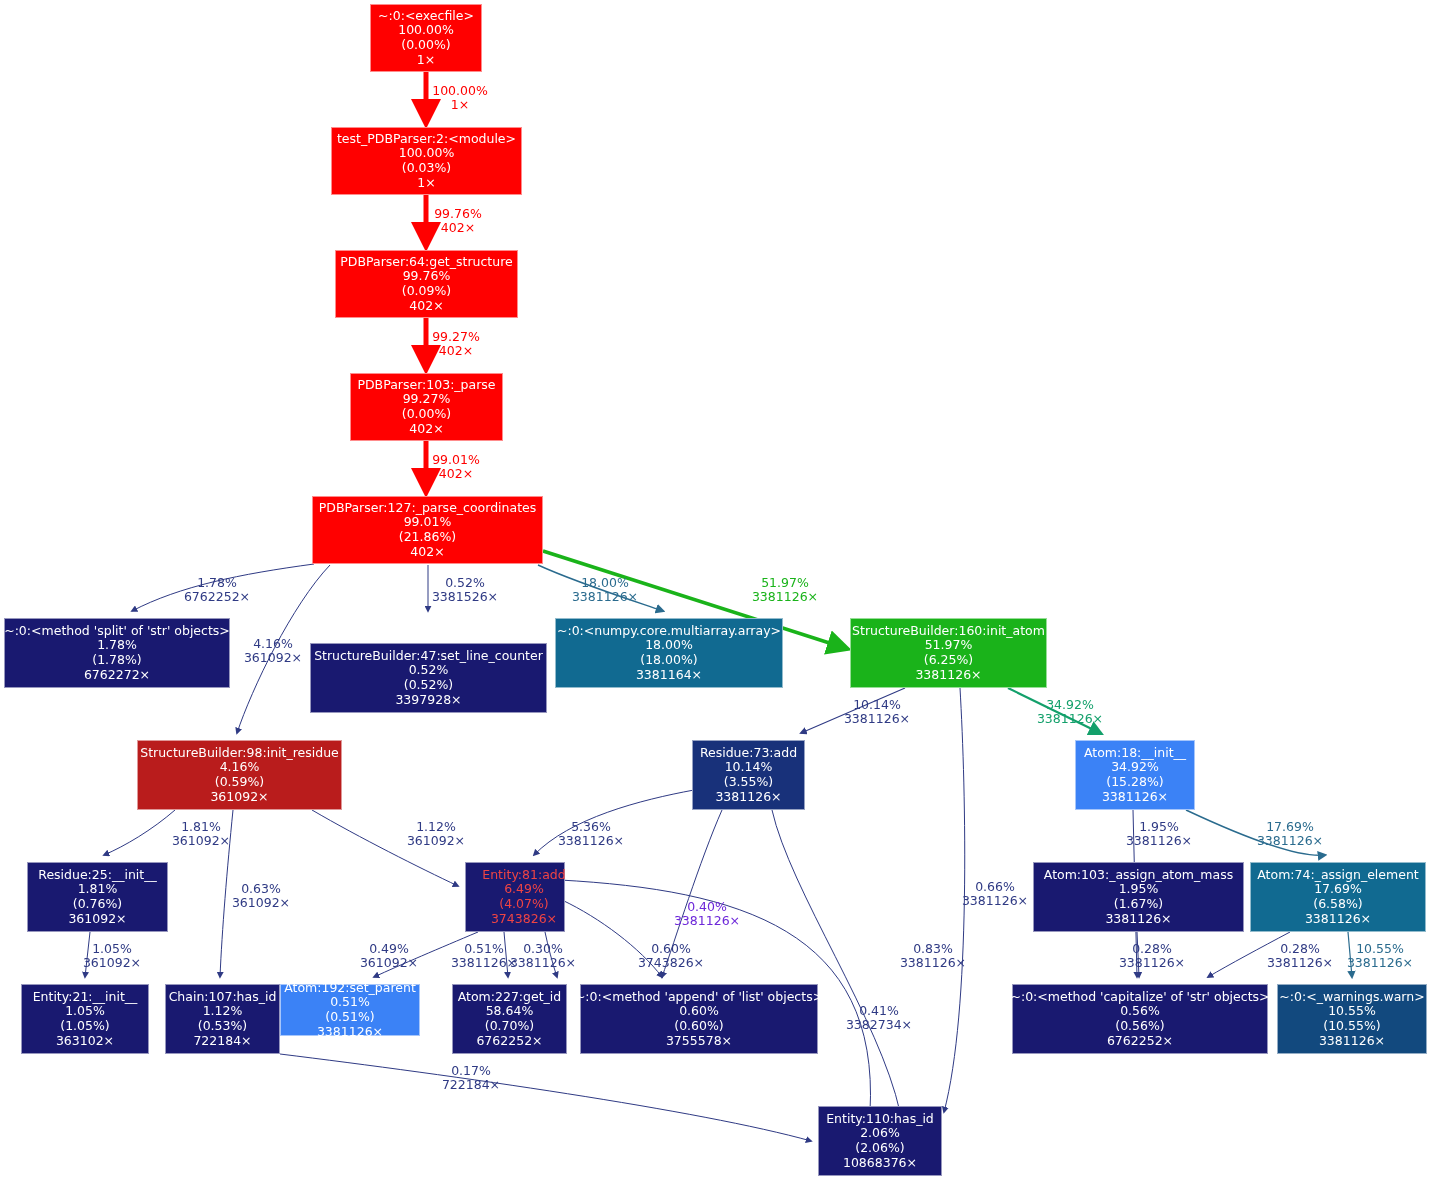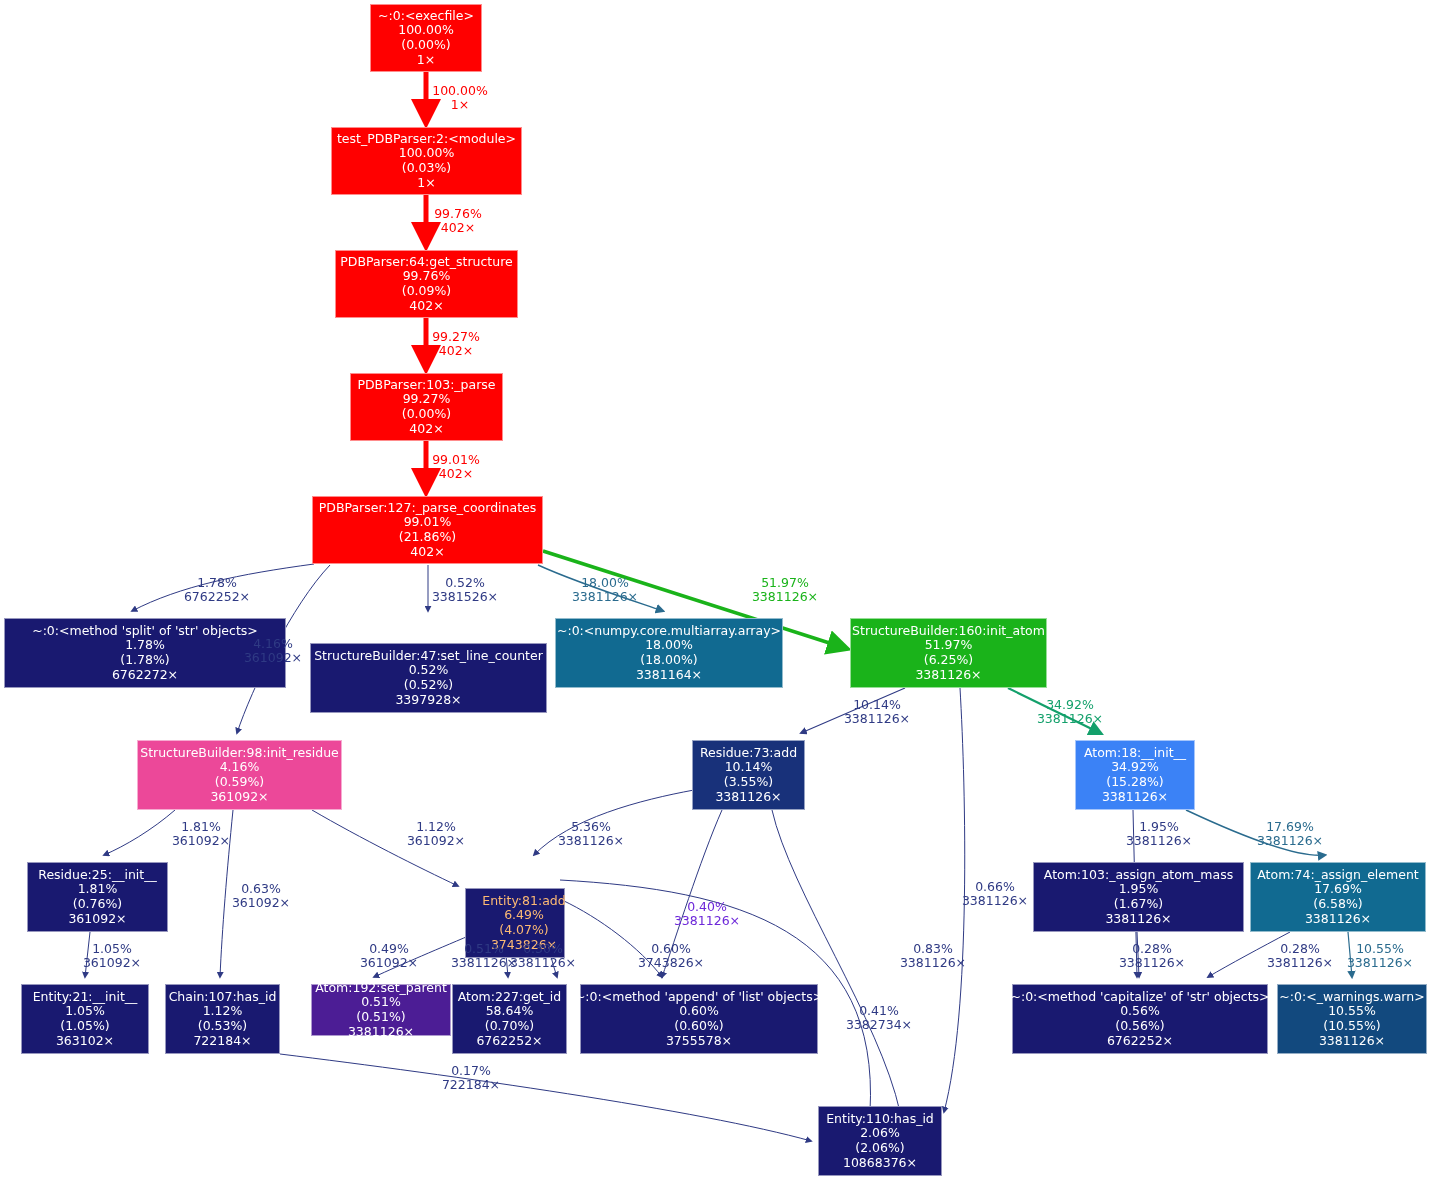--- a/index.html
+++ b/index.html
@@ -196,21 +196,21 @@
         <div class="npct">99.27%</div>
         <div class="nself">(0.00%)</div>
         <div class="ncalls">402×</div>
       </div>
       <div class="node" style="left: 312px; top: 496px; width: 231px; height: 68px; background: rgb(255, 0, 0); color: rgb(255, 255, 255);">
         <div class="nlabel">PDBParser:127:_parse_coordinates</div>
         <div class="npct">99.01%</div>
         <div class="nself">(21.86%)</div>
         <div class="ncalls">402×</div>
       </div>
-      <div class="node" style="left: 4px; top: 618px; width: 282px; height: 70px; background: rgb(25, 25, 112); color: rgb(255, 255, 255);">
+      <div class="node" style="left: 4px; top: 618px; width: 226px; height: 70px; background: rgb(25, 25, 112); color: rgb(255, 255, 255);">
         <div class="nlabel">~:0:&lt;method 'split' of 'str' objects&gt;</div>
         <div class="npct">1.78%</div>
         <div class="nself">(1.78%)</div>
         <div class="ncalls">6762272×</div>
       </div>
       <div class="node" style="left: 310px; top: 618px; width: 237px; height: 70px; background: rgb(25, 25, 112); color: rgb(255, 255, 255); margin-top: 25px;">
         <div class="nlabel">StructureBuilder:47:set_line_counter</div>
         <div class="npct">0.52%</div>
         <div class="nself">(0.52%)</div>
         <div class="ncalls">3397928×</div>
@@ -220,21 +220,21 @@
         <div class="npct">18.00%</div>
         <div class="nself">(18.00%)</div>
         <div class="ncalls">3381164×</div>
       </div>
       <div class="node" style="left: 850px; top: 618px; width: 197px; height: 70px; background: rgb(26, 179, 26); color: rgb(255, 255, 255);">
         <div class="nlabel">StructureBuilder:160:init_atom</div>
         <div class="npct">51.97%</div>
         <div class="nself">(6.25%)</div>
         <div class="ncalls">3381126×</div>
       </div>
-      <div class="node" style="left: 137px; top: 740px; width: 205px; height: 70px; background: #ec4899; color: rgb(255, 255, 255);">
+      <div class="node" style="left: 137px; top: 740px; width: 205px; height: 70px; background: #b91c1c; color: rgb(255, 255, 255);">
         <div class="nlabel">StructureBuilder:98:init_residue</div>
         <div class="npct">4.16%</div>
         <div class="nself">(0.59%)</div>
         <div class="ncalls">361092×</div>
       </div>
       <div class="node" style="left: 692px; top: 740px; width: 113px; height: 70px; background: rgb(24, 49, 122); color: rgb(255, 255, 255);">
         <div class="nlabel">Residue:73:add</div>
         <div class="npct">10.14%</div>
         <div class="nself">(3.55%)</div>
         <div class="ncalls">3381126×</div>
@@ -244,21 +244,21 @@
         <div class="npct">34.92%</div>
         <div class="nself">(15.28%)</div>
         <div class="ncalls">3381126×</div>
       </div>
       <div class="node" style="left: 27px; top: 862px; width: 141px; height: 70px; background: rgb(25, 25, 112); color: rgb(255, 255, 255);">
         <div class="nlabel">Residue:25:__init__</div>
         <div class="npct">1.81%</div>
         <div class="nself">(0.76%)</div>
         <div class="ncalls">361092×</div>
       </div>
-      <div class="node" style="left: 465px; top: 888px; width: 100px; height: 70px; background: rgb(25, 25, 112); color: #fdba74; padding-left: 18px;">
+      <div class="node" style="left: 465px; top: 862px; width: 100px; height: 70px; background: rgb(25, 25, 112); color: #ef4444; padding-left: 18px;">
         <div class="nlabel">Entity:81:add</div>
         <div class="npct">6.49%</div>
         <div class="nself">(4.07%)</div>
         <div class="ncalls">3743826×</div>
       </div>
       <div class="node" style="left: 1033px; top: 862px; width: 211px; height: 70px; background: rgb(25, 25, 112); color: rgb(255, 255, 255);">
         <div class="nlabel">Atom:103:_assign_atom_mass</div>
         <div class="npct">1.95%</div>
         <div class="nself">(1.67%)</div>
         <div class="ncalls">3381126×</div>
@@ -274,21 +274,21 @@
         <div class="npct">1.05%</div>
         <div class="nself">(1.05%)</div>
         <div class="ncalls">363102×</div>
       </div>
       <div class="node" style="left: 165px; top: 984px; width: 115px; height: 70px; background: rgb(25, 25, 112); color: rgb(255, 255, 255);">
         <div class="nlabel">Chain:107:has_id</div>
         <div class="npct">1.12%</div>
         <div class="nself">(0.53%)</div>
         <div class="ncalls">722184×</div>
       </div>
-      <div class="node" style="left: 311px; top: 984px; width: 140px; height: 52px; background: #4c1d95; color: rgb(255, 255, 255);">
+      <div class="node" style="left: 280px; top: 984px; width: 140px; height: 52px; background: #3b82f6; color: rgb(255, 255, 255);">
         <div class="nlabel">Atom:192:set_parent</div>
         <div class="npct">0.51%</div>
         <div class="nself">(0.51%)</div>
         <div class="ncalls">3381126×</div>
       </div>
       <div class="node" style="left: 452px; top: 984px; width: 115px; height: 70px; background: rgb(25, 25, 112); color: rgb(255, 255, 255);">
         <div class="nlabel">Atom:227:get_id</div>
         <div class="npct">58.64%</div>
         <div class="nself">(0.70%)</div>
         <div class="ncalls">6762252×</div>

